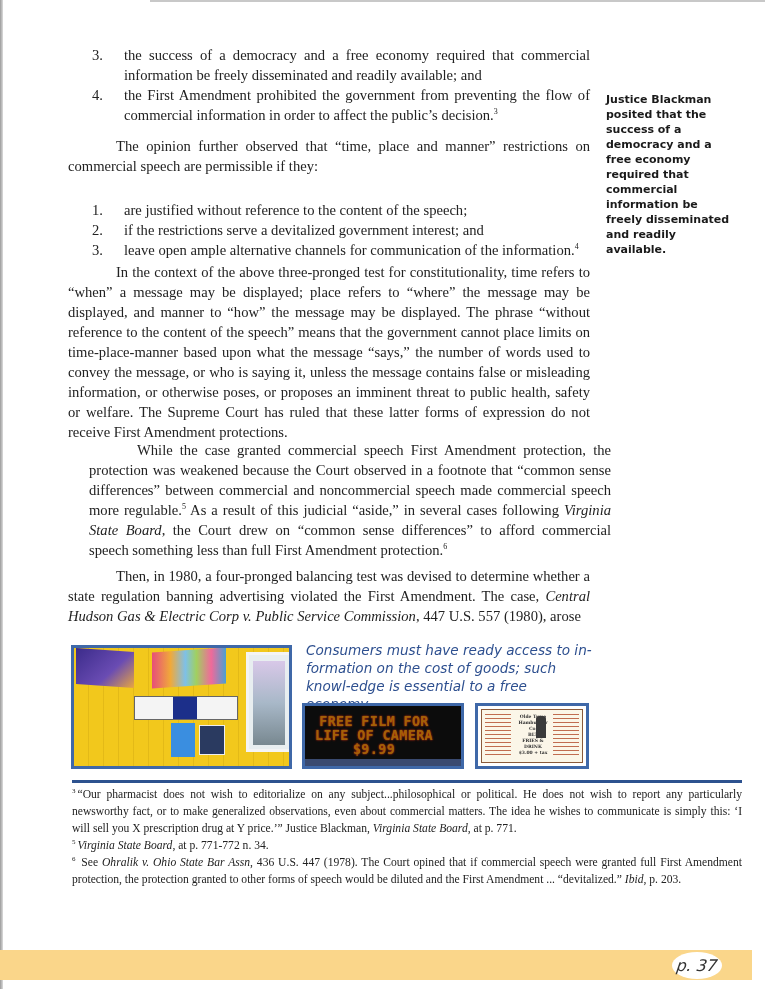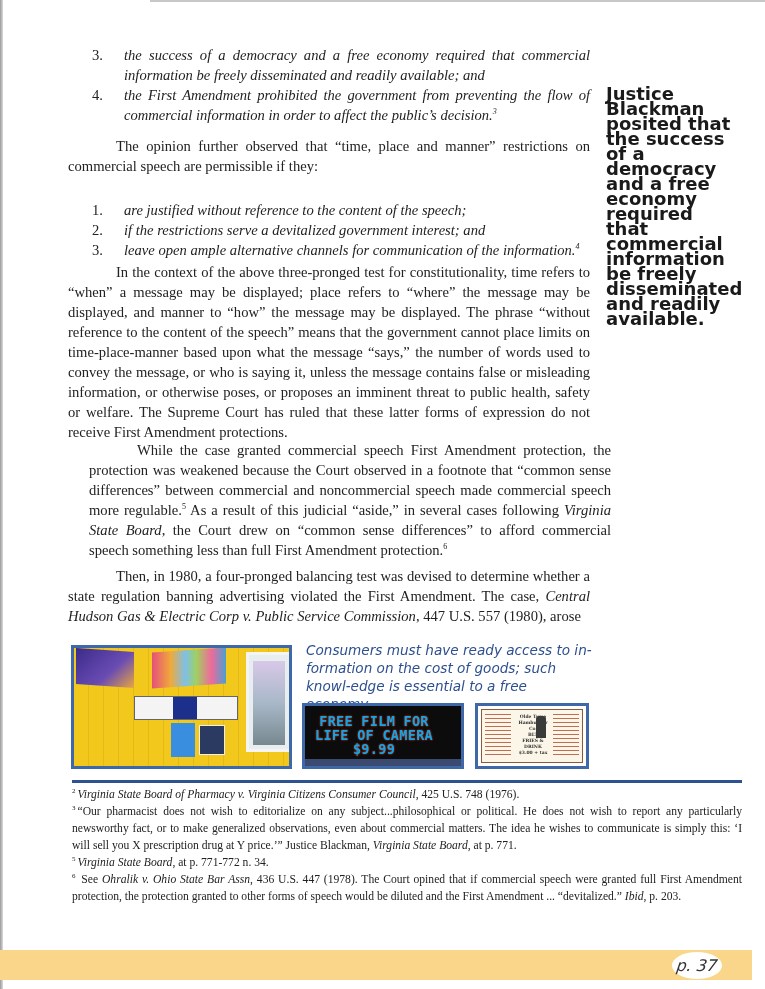--- a/index.html
+++ b/index.html
@@ -24,43 +24,43 @@
     .num-list {
       list-style: none;
     }
     .num-list li {
       position: relative;
       text-align: justify;
     }
     .num-list li .num {
       position: absolute; left: 0; top: 0;
     }
-    .num-list li .txt { display: block; font-style: italic; }
+    .num-list li .txt { display: block; }
     .list-a { position: absolute; left: 20px; top: 45px; width: 502px; }
     .list-a li { padding-left: 36px; }
     .list-a li .num { left: 4px; }
     .list-b { position: absolute; left: 20px; top: 200px; width: 502px; }
     .list-b li { padding-left: 36px; }
     .list-b li .num { left: 4px; }
     .para {
       position: absolute; left: 0; width: 522px;
       text-align: justify; text-indent: 48px;
       text-align-last: left;
     }
     .para-1 { top: 136px; }
     .para-2 { top: 262px; }
     .para-3 { top: 440px; margin-left: 21px; }
     .para-4 { top: 566px; }
     sup { font-size: 8px; line-height: 0; vertical-align: super; }
     em { font-style: italic; }
 
     .pull-quote {
-      position: absolute; left: 606px; top: 86px; width: 125px;
+      position: absolute; left: 606px; top: 92px; width: 125px;
       font-family: "DejaVu Sans", "Liberation Sans", sans-serif;
-      font-weight: bold; font-size: 18px; line-height: 15px;
+      font-weight: bold; font-size: 11px; line-height: 15px;
       color: #1a1a1a;
     }
 
     .photo-store {
       position: absolute; left: 71px; top: 645px; width: 221px; height: 124px;
       border: 3px solid #3f68a8; background: #f2c81c; overflow: hidden;
     }
     .photo-store .banner1 { position: absolute; left: 2px; top: 2px; width: 58px; height: 36px;
       background: linear-gradient(135deg,#3b2b8a,#6a4cb3 60%,#e8a640); transform: skewY(4deg); }
     .photo-store .banner2 { position: absolute; left: 78px; top: 2px; width: 74px; height: 36px;
@@ -83,21 +83,21 @@
       color: #2d4f8f;
     }
 
     .photo-sign {
       position: absolute; left: 302px; top: 703px; width: 162px; height: 66px;
       border: 3px solid #3f68a8; background: #0c0c0c; overflow: hidden;
     }
     .photo-sign .led {
       position: absolute; left: 0; top: 8px; width: 138px; text-align: center;
       font-family: "DejaVu Sans Mono", "Liberation Mono", monospace;
-      font-weight: bold; color: #0ea5e9; font-size: 13.5px; line-height: 14px;
+      font-weight: bold; color: #a16207; font-size: 13.5px; line-height: 14px;
       text-shadow: 0 0 2px #ff3a10;
       letter-spacing: 0.3px;
     }
     .photo-sign .base { position:absolute; left:0; bottom:0; width:100%; height:7px; background:#3a4a70; }
 
     .photo-menu {
       position: absolute; left: 475px; top: 703px; width: 114px; height: 66px;
       border: 3px solid #3f68a8; background: #ffffff; overflow: hidden;
     }
     .photo-menu .board { position:absolute; left:3px; top:3px; width:102px; height:54px;
@@ -217,21 +217,20 @@
       <div>$3.00 + tax</div>
     </div>
     <div class="figure"></div>
     <div class="col r"></div>
   </div>
 </div>
 
 <div class="footnote-rule"></div>
 
 <div class="footnotes">
-  <div class="fn"><sup>2</sup><em>Virginia State Board of Pharmacy v. Virginia Citizens Consumer Council</em><span>, 425 U.S.  748 (1976).</span></div>
   <div class="fn"><sup>3</sup><span>“Our pharmacist does not wish to editorialize on any subject...philosophical or political.  He does not wish to report any particularly newsworthy fact, or to make generalized observations, even about commercial matters.  The idea he wishes to communicate is simply this: ‘I will sell you X prescription drug at Y price.’”  Justice Blackman, </span><em>Virginia State Board</em><span>, at p. 771.</span></div>
   <div class="fn"><sup>5</sup><em>Virginia State Board</em><span>, at p. 771-772  n. 34.</span></div>
   <div class="fn"><sup>6</sup><span> See </span><em>Ohralik v. Ohio State Bar Assn</em><span>,  436 U.S. 447 (1978).  The Court opined that if commercial speech were granted full First Amendment protection, the protection granted to other forms of speech would be diluted and the First Amendment ... “devitalized.” </span><em>Ibid</em><span>, p. 203.</span></div>
 </div>
 
 <div class="bottom-band"></div>
 <div class="page-num-oval"></div>
 <div class="page-num">p. 37</div>
 
 </body></html>

